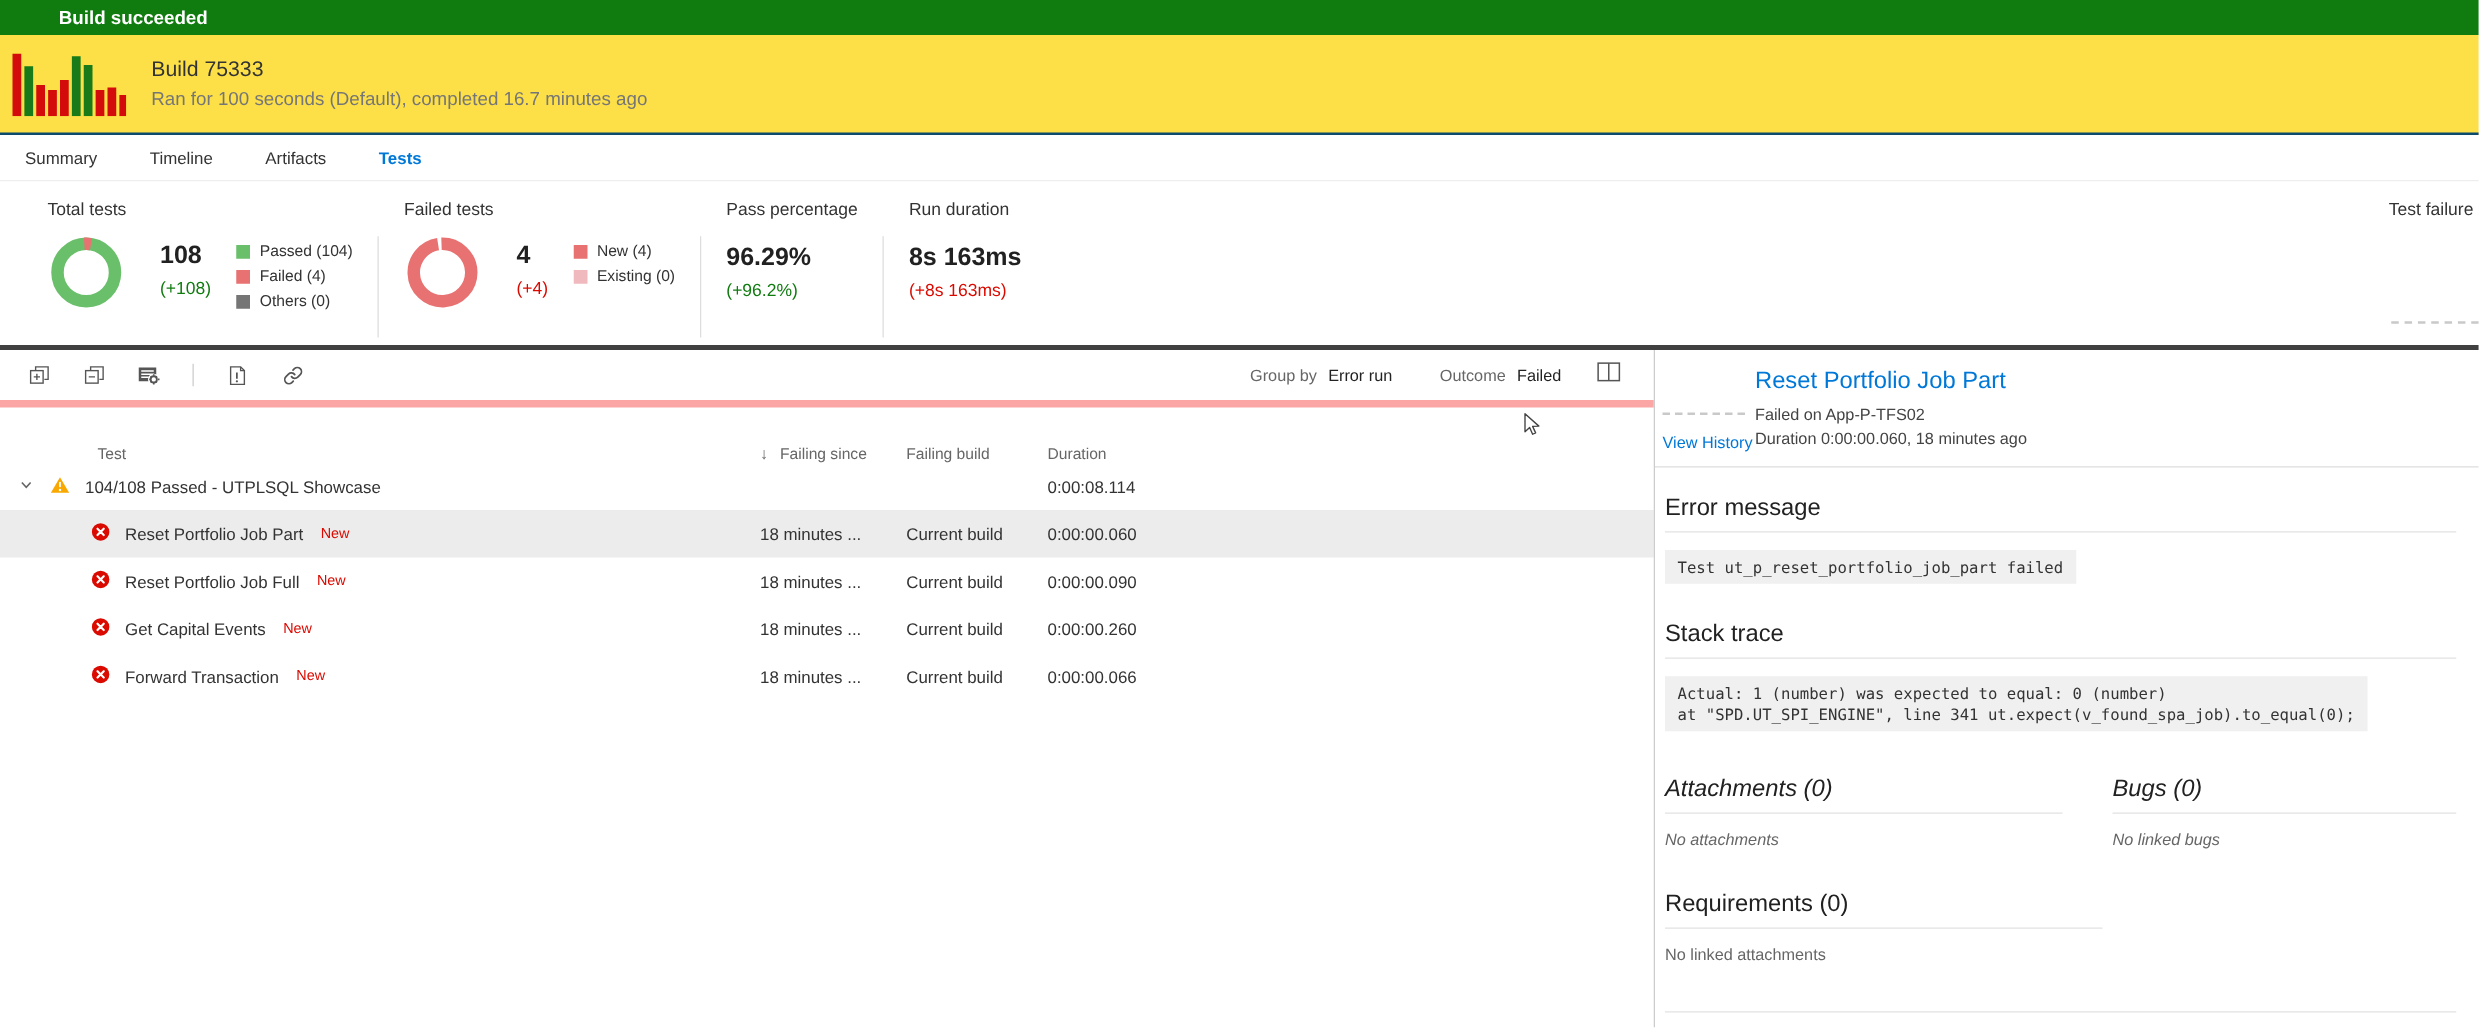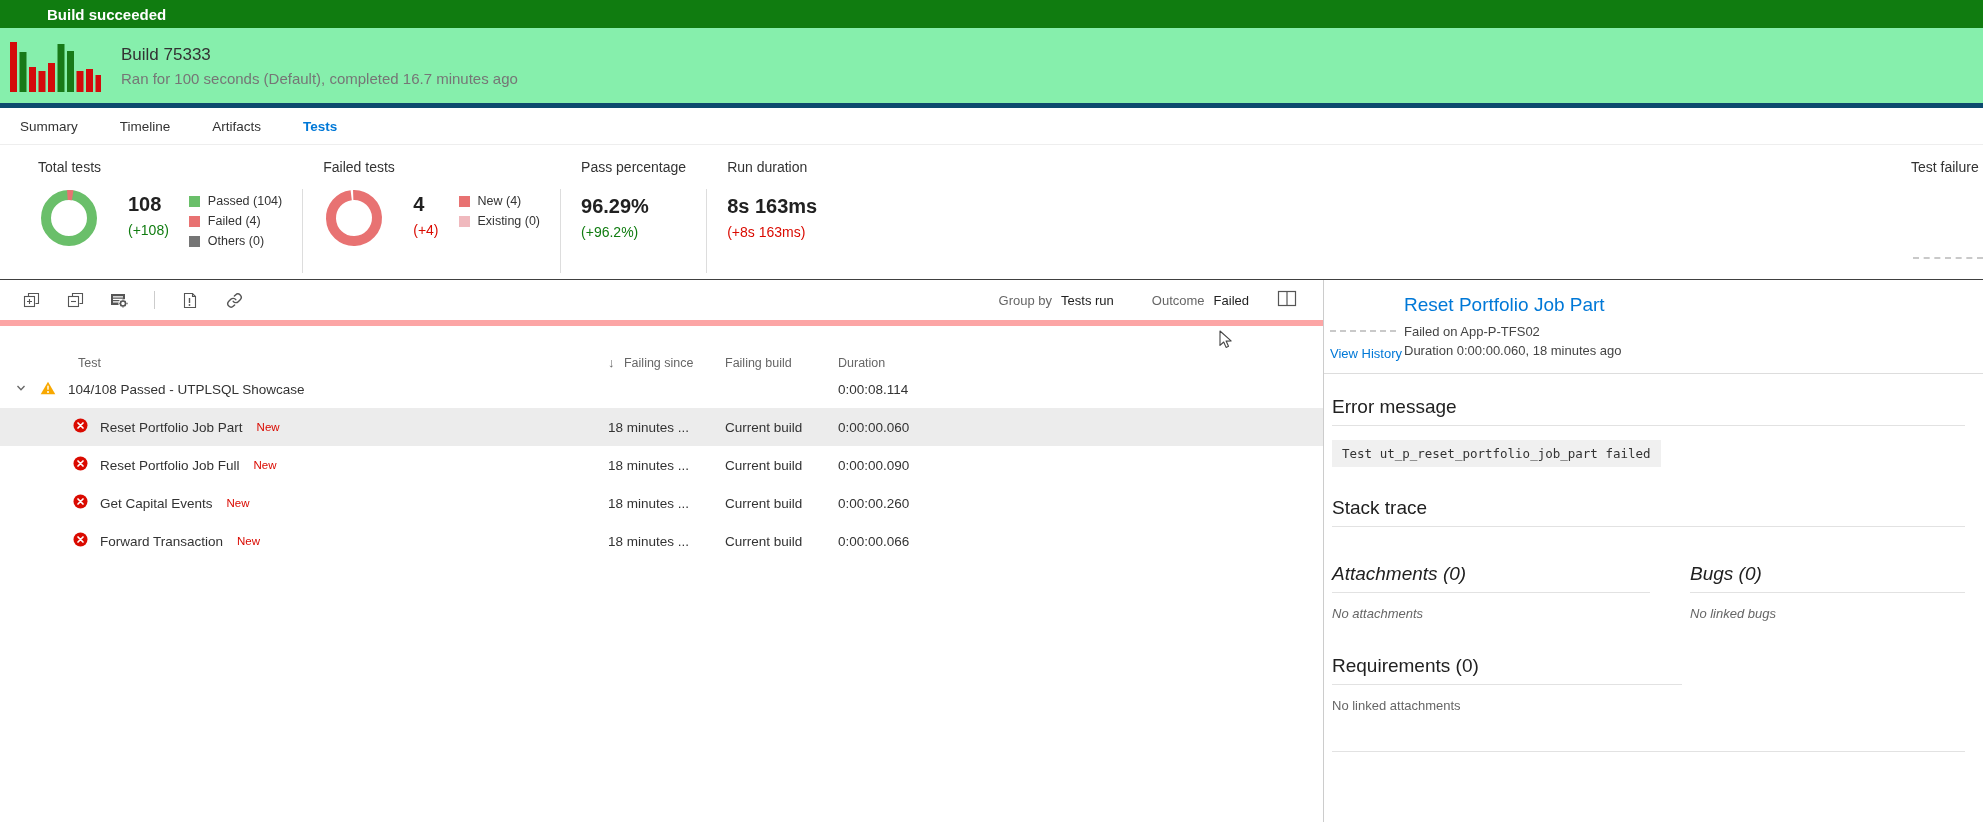--- a/index.html
+++ b/index.html
@@ -5,33 +5,33 @@
   * { box-sizing: border-box; margin: 0; padding: 0; }
   html,body { width:1983px; height:822px; overflow:hidden; background:#fff;
     font-family:"Liberation Sans", sans-serif; color:#333; }
   .app { position:relative; width:1983px; height:822px; }
 
   
   .banner { height:28px; background:#107c10; color:#fff; display:flex; align-items:center;
     padding-left:47px; font-size:15px; font-weight:bold; }
 
   
-  .build-header { height:80px; background:#86efac; border-bottom:5px solid #0c4a6e;
+  .build-header { height:80px; background:#fde047; border-bottom:2px solid #0c4a6e;
     display:flex; align-items:center; }
   .histogram { margin:0 20px 0 9px; }
   .bh-title { font-size:17px; color:#333; margin-bottom:5px; }
   .bh-sub { font-size:15px; color:#767676; }
 
   
   .tabs { height:37px; display:flex; align-items:center; padding-left:20px; border-bottom:1px solid #eee; }
   .tab { font-size:13.5px; color:#333; margin-right:42px; cursor:pointer; }
   .tab.active { color:#0078d7; font-weight:bold; }
 
   
-  .stats { position:relative; height:135px; border-bottom:1px solid #404040;
+  .stats { position:relative; height:135px; border-bottom:4px solid #404040;
     display:flex; padding:14px 16px 0 38px; }
   .stat-group { display:flex; flex-direction:column; }
   .stat-label { font-size:14px; color:#333; margin-bottom:12px; }
   .stat-body { display:flex; }
   .donut { width:62px; height:62px; }
   .stat-values { margin-left:28px; padding-top:6px; }
   .stat-num { font-size:20px; font-weight:bold; color:#212121; }
   .delta { font-size:14px; margin-top:6px; }
   .delta.green { color:#107c10; }
   .delta.red { color:#da0a00; }
@@ -257,21 +257,21 @@
           </span>
           <span class="tb-btn">
             <svg width="17" height="17" viewBox="0 0 17 17" fill="none" stroke="#555" stroke-width="1.4" stroke-linecap="round">
               <path d="M7.2 9.3 a3.3 3.3 0 0 0 5 .35 l2-2 a3.3 3.3 0 0 0 -4.67-4.67 l-1.15 1.14"></path>
               <path d="M9.8 7.7 a3.3 3.3 0 0 0 -5 -.35 l-2 2 a3.3 3.3 0 0 0 4.67 4.67 l1.15-1.14"></path>
             </svg>
           </span>
         </div>
         <div class="tb-right">
           <span class="tb-label">Group by</span>
-          <span class="tb-value">Tests run</span>
+          <span class="tb-value">Error run</span>
           <span class="tb-gap"></span>
           <span class="tb-label">Outcome</span>
           <span class="tb-value">Failed</span>
           <span class="split-btn">
             <svg width="20" height="17" viewBox="0 0 20 17" fill="none" stroke="#555" stroke-width="1.2">
               <rect x="1.5" y="1.5" width="17" height="14"></rect>
               <path d="M10 1.5 v14"></path>
             </svg>
           </span>
         </div>
@@ -395,20 +395,24 @@
 
       <div class="panel-body">
 
         <div class="sec-error">
           <div class="sec-heading">Error message</div>
           <div class="codeblock">Test ut_p_reset_portfolio_job_part failed</div>
         </div>
 
         <div class="sec-stack">
           <div class="sec-heading">Stack trace</div>
+          <div class="codeblock">
+            <div>Actual: 1 (number) was expected to equal: 0 (number)</div>
+            <div>at "SPD.UT_SPI_ENGINE", line 341 ut.expect(v_found_spa_job).to_equal(0);</div>
+          </div>
         </div>
 
         <div class="two-col">
           <div class="col-attach">
             <div class="sec-heading">Attachments (0)</div>
             <div class="empty-text">No attachments</div>
           </div>
           <div class="col-bugs">
             <div class="sec-heading">Bugs (0)</div>
             <div class="empty-text">No linked bugs</div>

